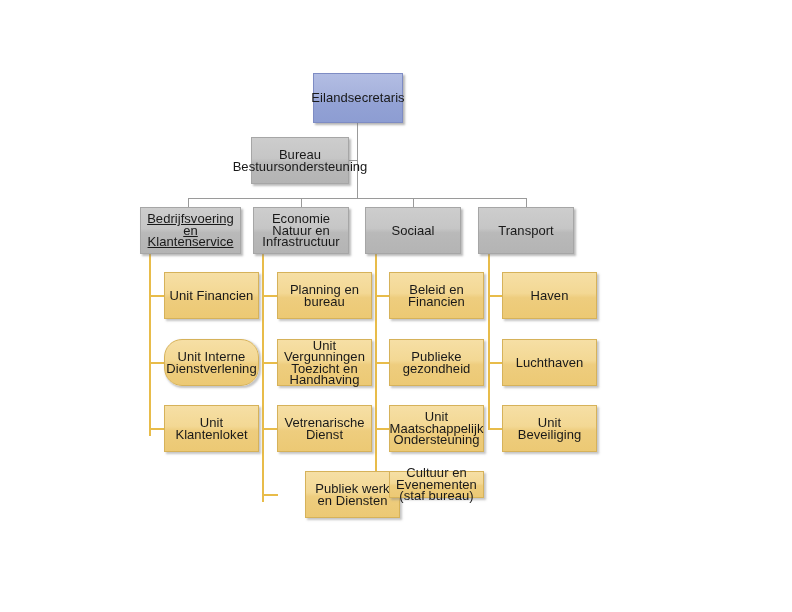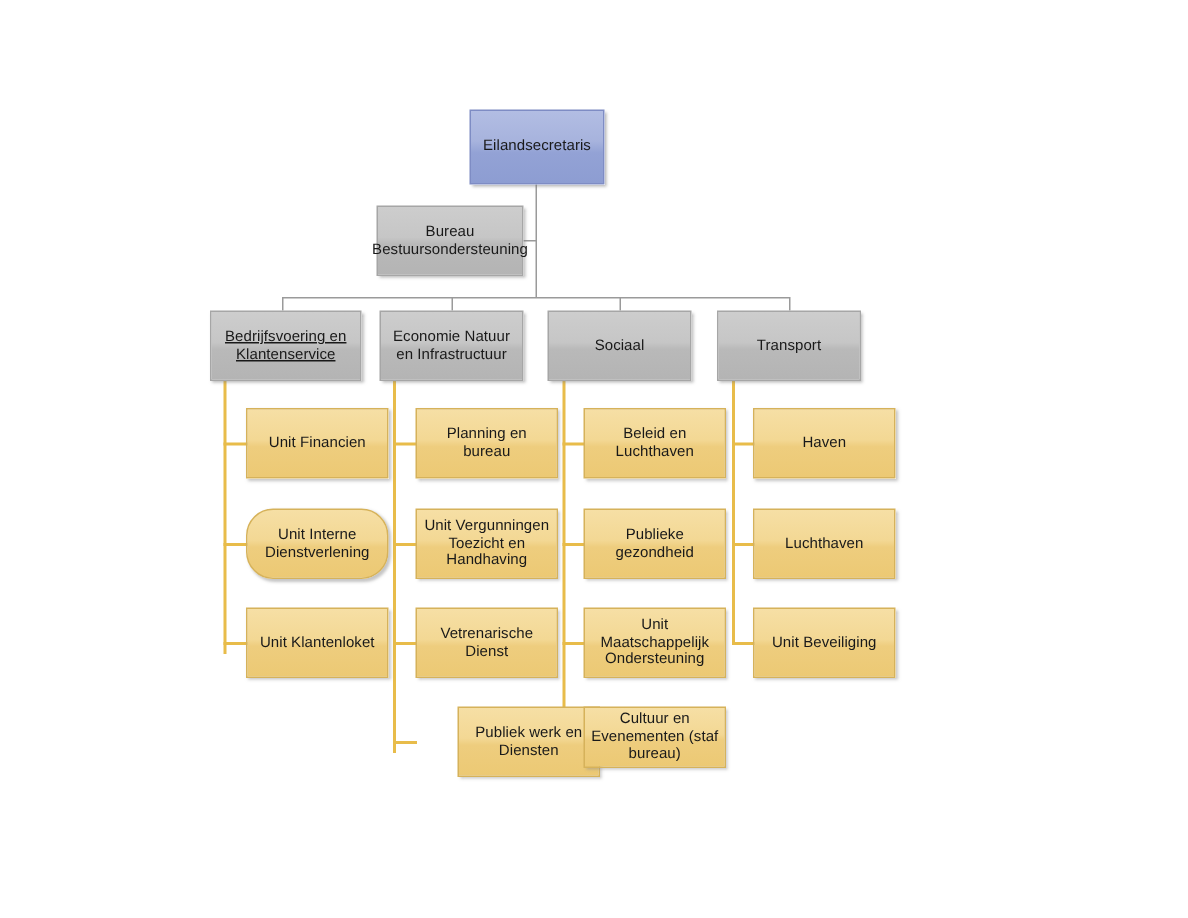--- a/index.html
+++ b/index.html
@@ -14,21 +14,21 @@
 
   
   .box{
     position:absolute;
     box-sizing:border-box;
     display:flex;
     align-items:center;
     justify-content:center;
     text-align:center;
     color:#191919;
-    font-size:10px;
+    font-size:13px;
     line-height:11.5px;
     letter-spacing:.05px;
     z-index:5;
   }
   .box .lbl{display:block;padding:0 3px;}
 
   
   .box.blue{
     background:linear-gradient(to bottom,#b2bde3 0%,#a7b3dd 42%,#93a2d5 58%,#8d9dd2 100%);
     border:1px solid #7e8cc4;
@@ -123,29 +123,29 @@
     <span class="lbl">Publiek werk en Diensten</span>
   </div>
 
   <div class="conn vy" style="left:375px;top:254px;height:240px;"></div>
   <div class="conn hy" style="left:375px;top:295px;width:15px;"></div>
   <div class="conn hy" style="left:375px;top:362px;width:15px;"></div>
   <div class="conn hy" style="left:375px;top:428px;width:15px;"></div>
   <div class="conn hy" style="left:375px;top:492px;width:15px;"></div>
 
   <div class="box yellow" style="left:389px;top:272px;width:95px;height:47px;">
-    <span class="lbl">Beleid en Luchthaven</span>
+    <span class="lbl">Beleid en Financien</span>
   </div>
   <div class="box yellow" style="left:389px;top:339px;width:95px;height:47px;">
     <span class="lbl">Publieke gezondheid</span>
   </div>
   <div class="box yellow" style="left:389px;top:405px;width:95px;height:47px;">
     <span class="lbl">Unit Maatschappelijk Ondersteuning</span>
   </div>
-  <div class="box yellow" style="left:389px;top:471px;width:95px;height:41px;">
+  <div class="box yellow" style="left:389px;top:471px;width:95px;height:27px;">
     <span class="lbl">Cultuur en Evenementen (staf bureau)</span>
   </div>
 
   <div class="conn vy" style="left:488px;top:254px;height:175px;"></div>
   <div class="conn hy" style="left:488px;top:295px;width:15px;"></div>
   <div class="conn hy" style="left:488px;top:362px;width:15px;"></div>
   <div class="conn hy" style="left:488px;top:428px;width:15px;"></div>
 
   <div class="box yellow" style="left:502px;top:272px;width:95px;height:47px;">
     <span class="lbl">Haven</span>

